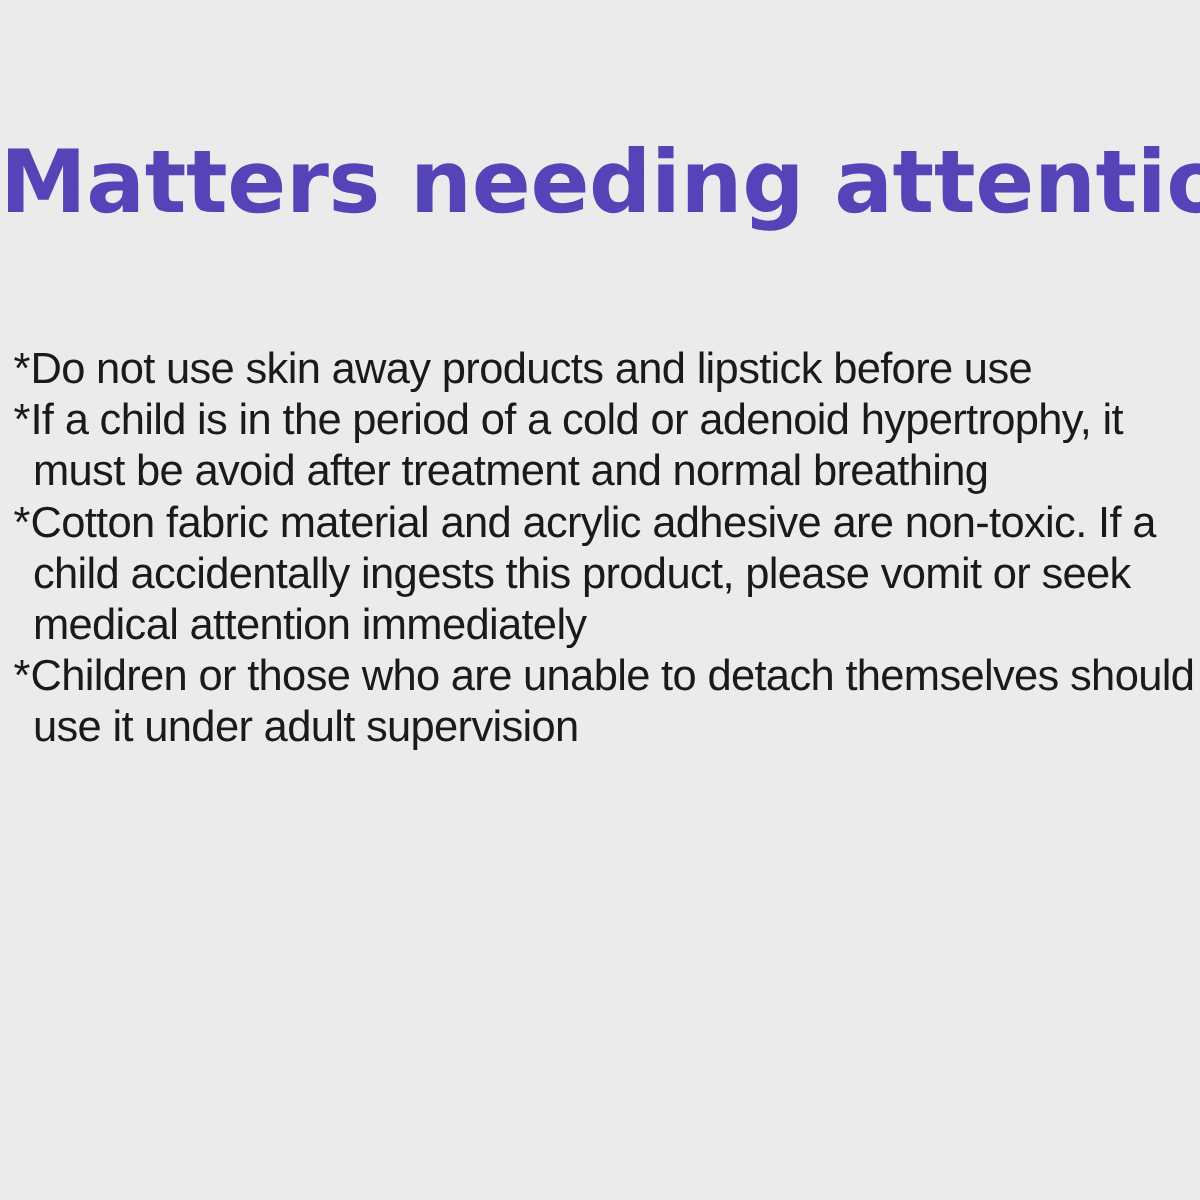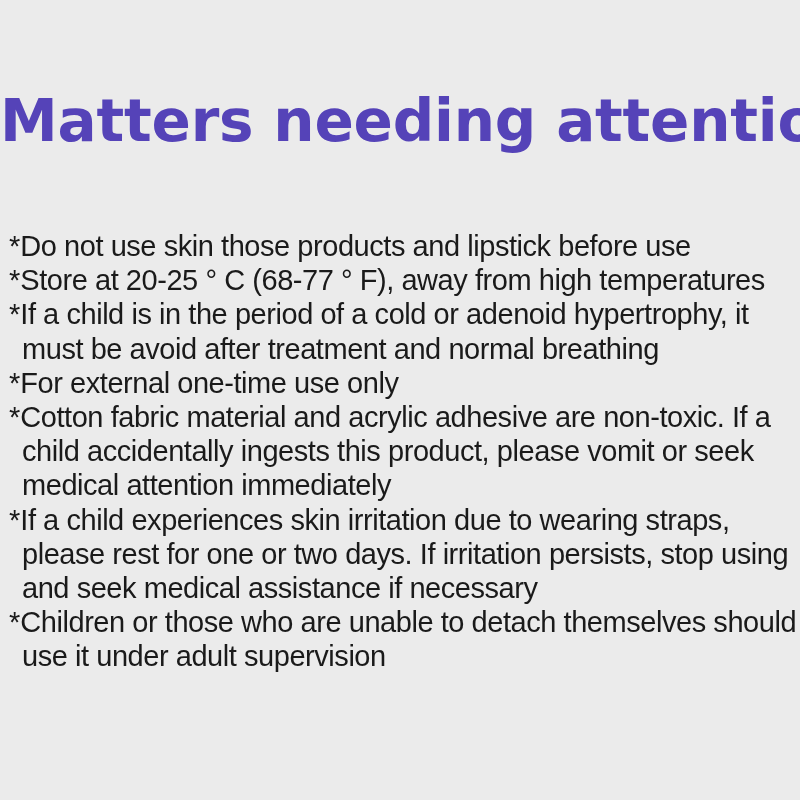--- a/index.html
+++ b/index.html
@@ -62,22 +62,19 @@
 </style>
 </head>
 <body style="background: rgb(235, 235, 235);">
 
 <div id="page" style="background: rgb(235, 235, 235);">
 
   <div class="title" style="color: rgb(85, 67, 184);">Matters needing attention</div>
 
   <div class="notes" style="color: rgb(26, 26, 26);">
 
-  <p class="note"><span class="star">*</span><span>Do not use skin those products and lipstick before use</span></p>
-      <p class="note"><span class="star">*</span><span>Store at 20-25 ° C (68-77 ° F), away from high temperatures</span></p>
+  <p class="note"><span class="star">*</span><span>Do not use skin away products and lipstick before use</span></p>
       <p class="note"><span class="star">*</span><span>If a child is in the period of a cold or adenoid hypertrophy, it must be avoid after treatment and normal breathing</span></p>
-      <p class="note"><span class="star">*</span><span>For external one-time use only</span></p>
       <p class="note"><span class="star">*</span><span>Cotton fabric material and acrylic adhesive are non-toxic. If a child accidentally ingests this product, please vomit or seek medical attention immediately</span></p>
-      <p class="note"><span class="star">*</span><span>If a child experiences skin irritation due to wearing straps, please rest for one or two days. If irritation persists, stop using and seek medical assistance if necessary</span></p>
       <p class="note"><span class="star">*</span><span>Children or those who are unable to detach themselves should use it under adult supervision</span></p>
     </div>
 
 </div>
 
 </body></html>

